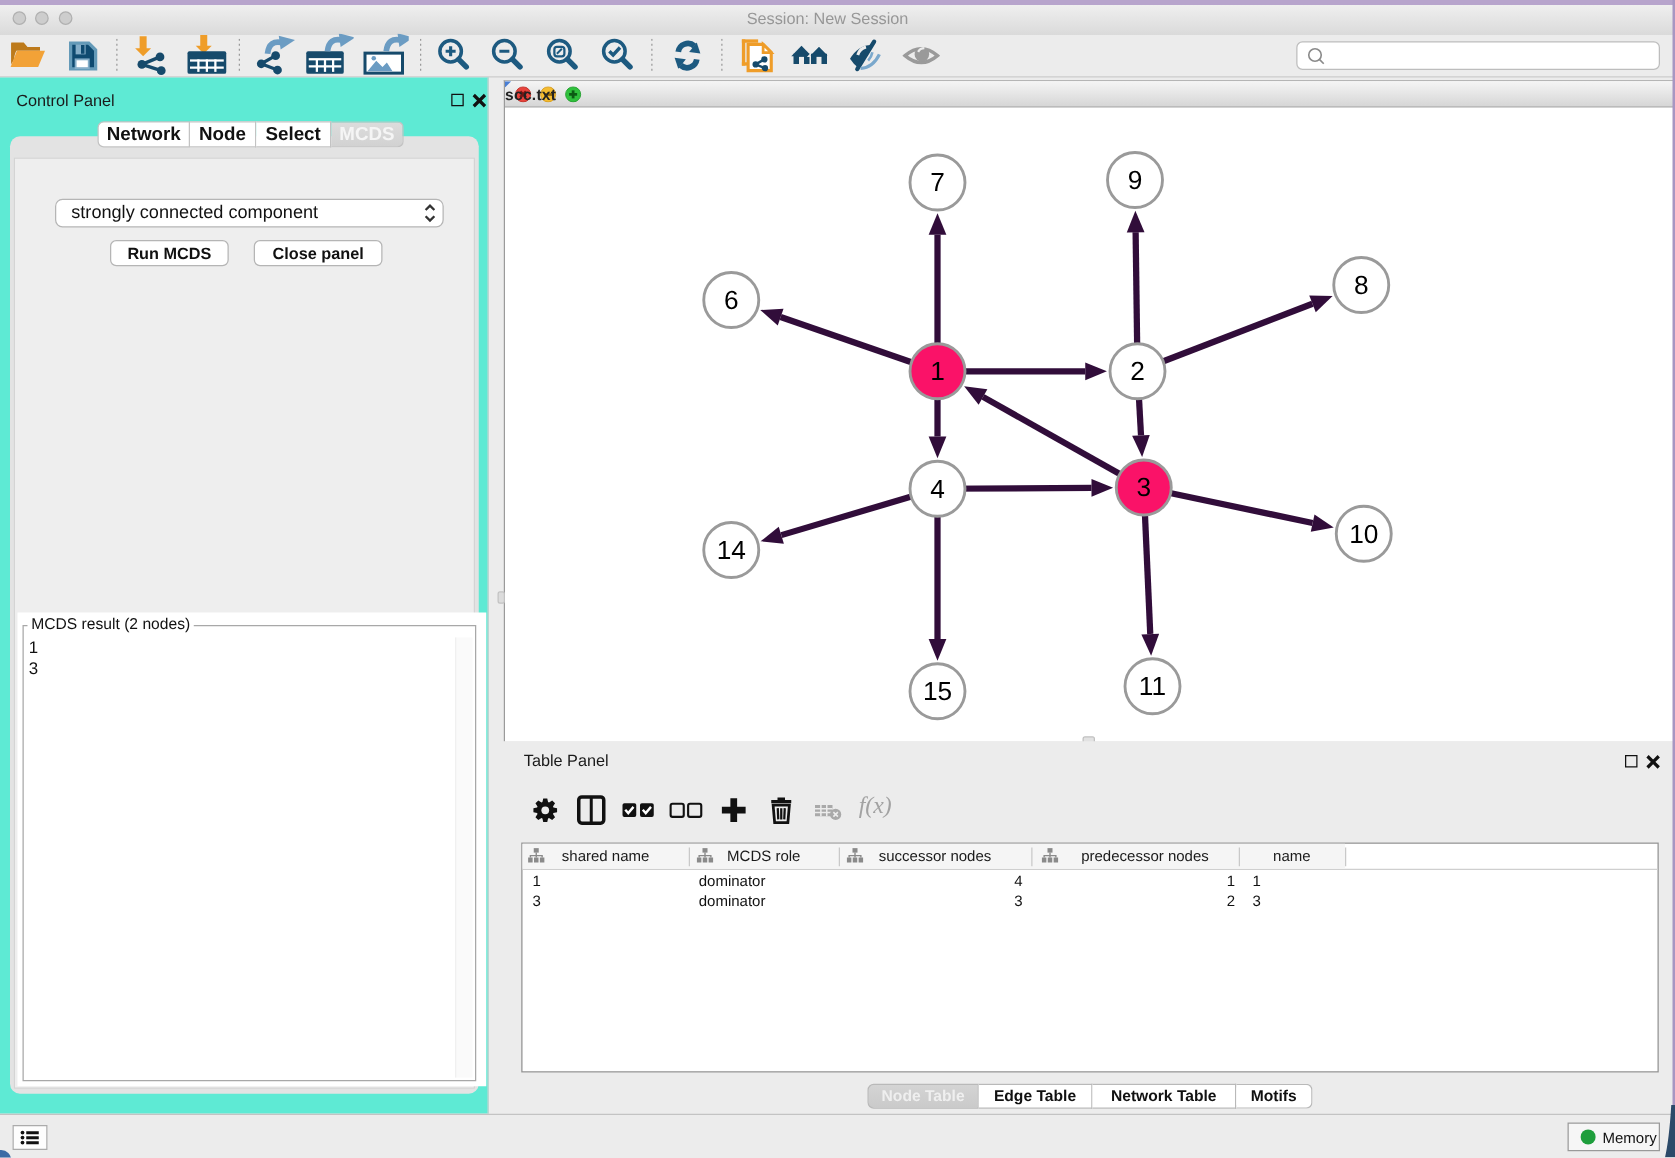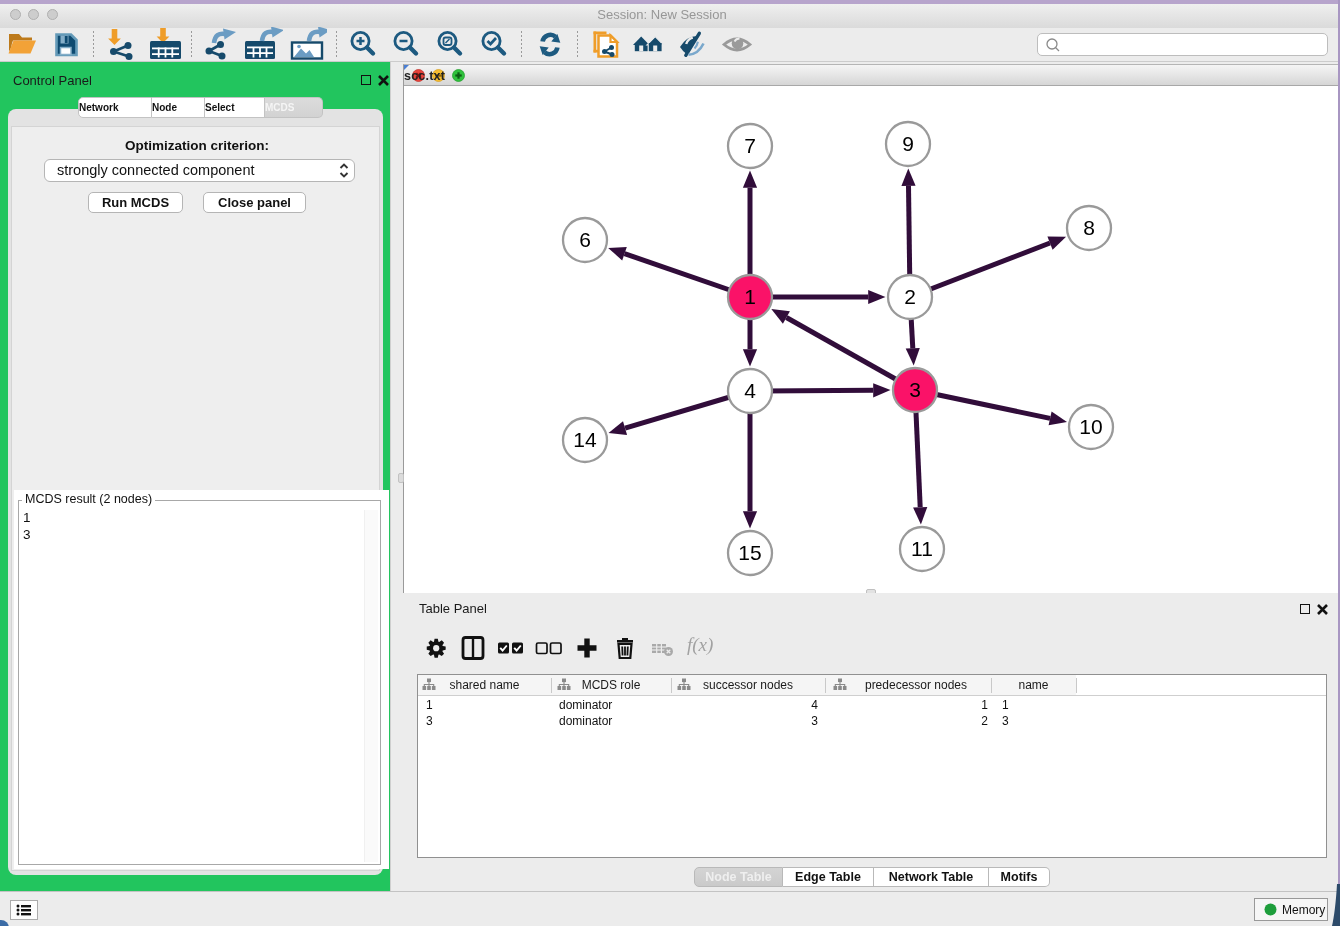--- a/index.html
+++ b/index.html
@@ -19,28 +19,28 @@
 
 #toolbar { left:0; top:28px; width:1340px; height:34px; background:#ececec;
   border-bottom:1px solid #cccccc; }
 .tsep { top:31px; width:1px; height:27px;
   background-image:linear-gradient(#9a9a9a 50%, transparent 50%);
   background-size:1px 4px; }
 #search { left:1037px; top:33px; width:291px; height:23px; background:#fff;
   border:1px solid #bdbdbd; border-radius:5px; }
 
 
-#cpanel { left:0; top:62px; width:391px; height:829px; background:#22c55e;
+#cpanel { left:0; top:62px; width:391px; height:829px; background:#5eead4;
   border-right:1px solid #cfcfcf; }
 .phead { font-size:13px; color:#1a1a1a; }
 .fbox { width:10px; height:10px; border:1.5px solid #111; background:transparent; }
 #tabwrap { left:8px; top:47px; width:375px; height:766px; background:#e3e3e3; border-radius:8px; }
 #tabinner { left:11px; top:64px; width:369px; height:745px; background:#eeeeee; border:1px solid #d4d4d4; }
-.ctab { top:35px; height:21px; border:1px solid #c3c3c3; background:#fff; font-size:10px;
-  color:#111; line-height:19px; border-left:none; font-weight:bold; }
+.ctab { top:35px; height:21px; border:1px solid #c3c3c3; background:#fff; font-size:15px;
+  color:#111; text-align:center; line-height:19px; border-left:none; font-weight:bold; }
 #optlabel { left:12px; top:76px; width:370px; text-align:center; font-size:13.5px; color:#111; font-weight:bold; }
 #combo { left:44px; top:97px; width:311px; height:23px; background:#fff; border:1px solid #b5b5b5;
   border-radius:6px; font-size:14.5px; color:#111; line-height:21px; padding-left:12px; }
 .cbtn { top:130px; height:21px; background:#fff; border:1px solid #b5b5b5; border-radius:5px;
   font-size:13px; color:#111; text-align:center; line-height:19px; font-weight:bold; }
 #mcdswhite { left:14px; top:428px; width:375px; height:379px; background:#fff; }
 #mcdsfield { left:18px; top:438px; width:363px; height:365px; border:1px solid #a8a8a8; }
 #mcdslegend { left:22px; top:430px; background:#fff; padding:0 3px; font-size:12.5px; color:#111; }
 #mcdstext { left:23px; top:448px; font-size:13.5px; color:#111; line-height:16.5px; }
 #mcdsscroll { left:364px; top:448px; width:14px; height:352px; background:#fafafa;
@@ -222,21 +222,20 @@
     <div class="fbox abs" style="left:361px; top:13px;"></div>
     <svg class="abs" style="left:377px; top:12px;" width="13" height="13">
         <path d="M2 2 L11 11 M11 2 L2 11" stroke="#111" stroke-width="2.6"></path>
       </svg>
     <div id="tabwrap" class="abs"></div>
     <div id="tabinner" class="abs"></div>
     <div class="ctab abs" style="left:78px; width:74px; border-radius:5px 0 0 5px; border-left:1px solid #c3c3c3;">Network</div>
     <div class="ctab abs" style="left:152px; width:53px;">Node</div>
     <div class="ctab abs" style="left:205px; width:60px;">Select</div>
     <div class="ctab abs" style="left:265px; width:58px; border-radius:0 5px 5px 0; background:linear-gradient(#dcdcdc,#d2d2d2); color:#f5f5f5;">MCDS</div>
-    <div id="optlabel" class="abs">Optimization criterion:</div>
     <div id="combo" class="abs">strongly connected component
       <svg width="12" height="18" style="position:absolute; right:4px; top:2px;">
           <path d="M2.5 6 L6 2.5 L9.5 6" fill="none" stroke="#333" stroke-width="1.9"></path>
           <path d="M2.5 11 L6 14.5 L9.5 11" fill="none" stroke="#333" stroke-width="1.9"></path>
         </svg>
     </div>
     <div class="cbtn abs" style="left:88px; width:95px;">Run MCDS</div>
     <div class="cbtn abs" style="left:203px; width:103px;">Close panel</div>
     <div id="mcdswhite" class="abs"></div>
     <div id="mcdsfield" class="abs"></div>

